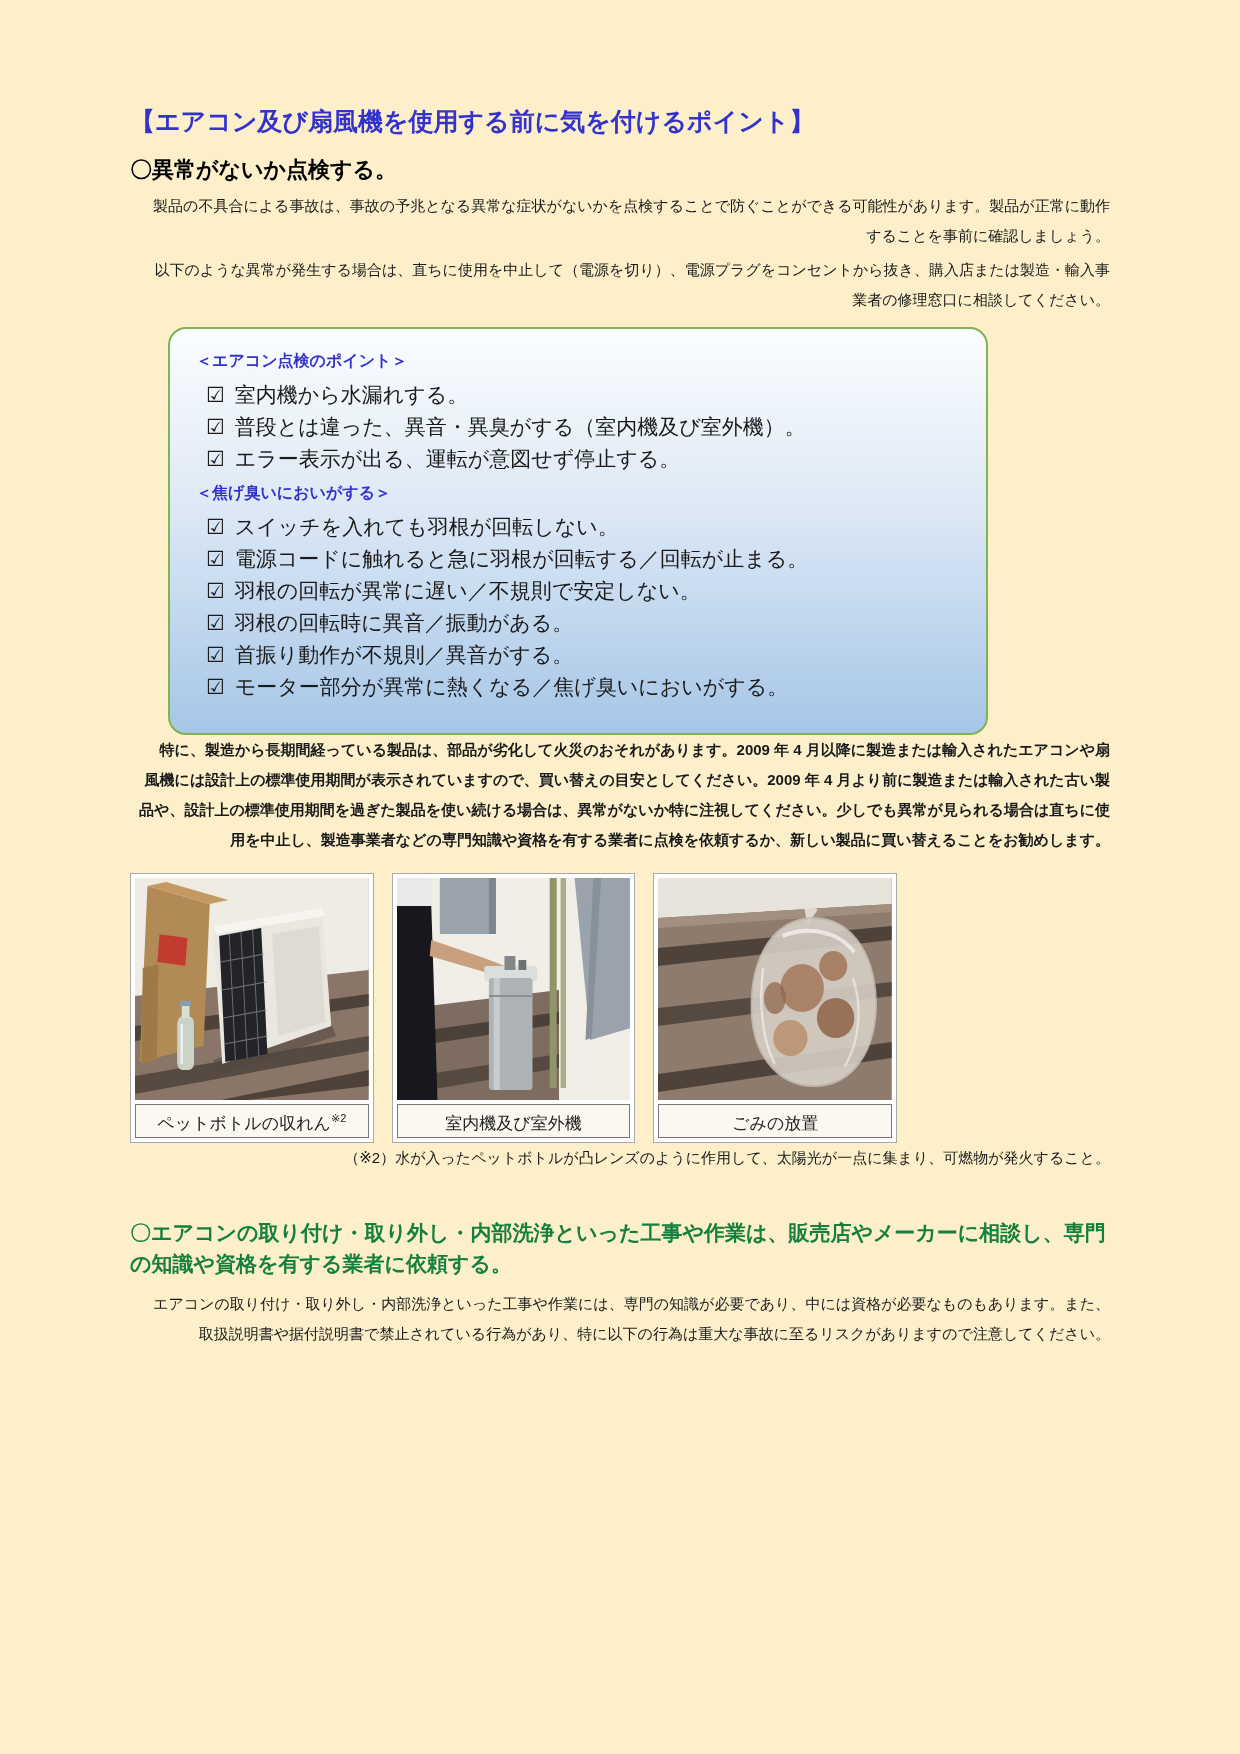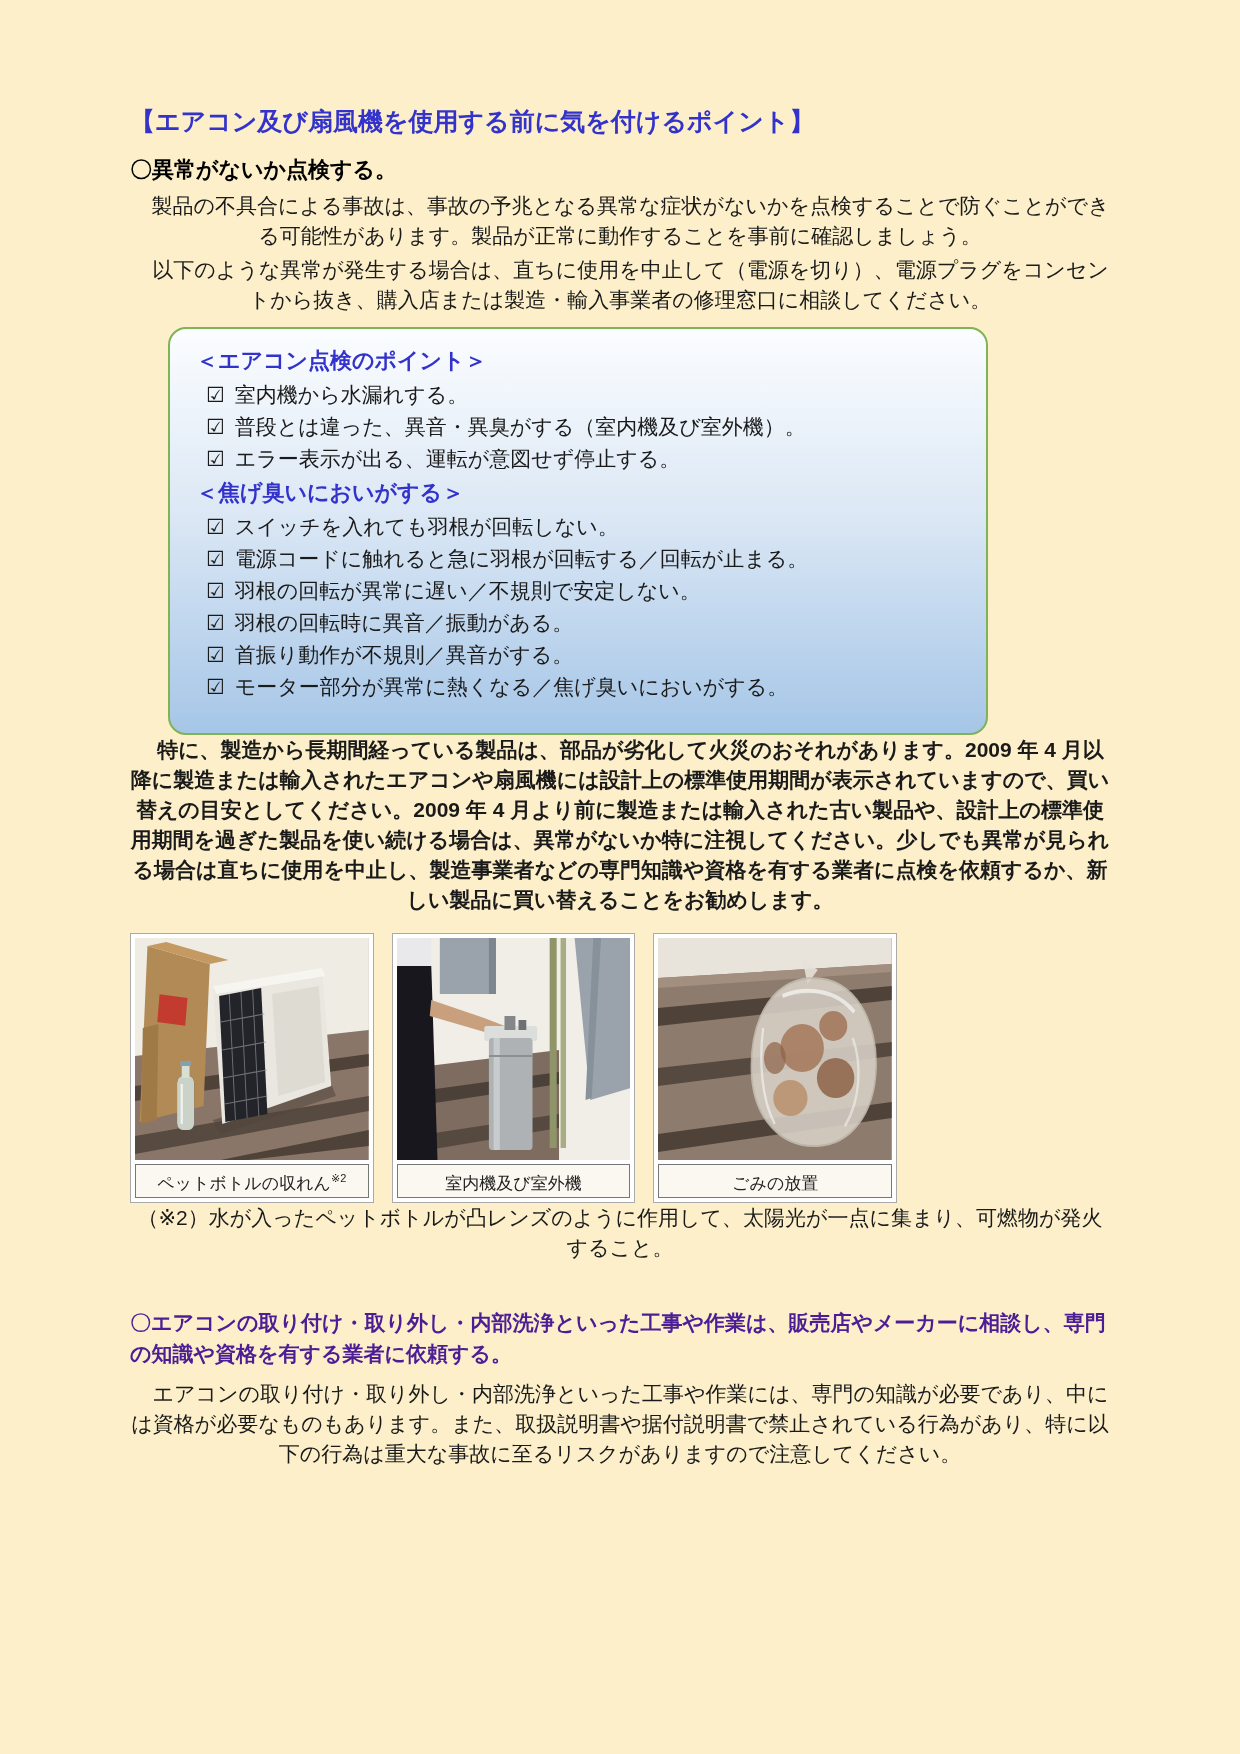--- a/index.html
+++ b/index.html
@@ -13,33 +13,33 @@
     overflow:hidden;
   }
   .content{padding:104px 130px 0 130px;width:980px;box-sizing:content-box;}
   .doc-title{
     color:#3333CC;font-size:25px;font-weight:bold;line-height:34px;margin:0 0 16px 0;
   }
   .sec-heading{
     color:#000000;font-size:22px;font-weight:bold;line-height:31px;margin:12px 0 6px 0;
   }
   p.body{
-    font-size:21px;line-height:30px;margin:0 0 4px 0;text-align:center;
+    font-size:15px;line-height:30px;margin:0 0 4px 0;text-align:right;
   }
   p.indent{text-indent:1em;}
   
   .check-box{
     box-sizing:border-box;
     width:820px;margin:12px 0 0 38px;
     border:2px solid #7FB356;border-radius:18px;
     background:linear-gradient(180deg,#FBFDFF 0%,#DCE8F5 45%,#A6C6E7 100%);
     padding:14px 26px 30px 26px;
   }
   .chk-heading{
-    color:#3333CC;font-size:22px;font-weight:bold;line-height:32px;margin:2px 0;
+    color:#3333CC;font-size:16px;font-weight:bold;line-height:32px;margin:2px 0;
   }
   .chk-item{
     display:flex;align-items:flex-start;
     font-size:21px;line-height:32px;margin-left:10px;
   }
   .chk-glyph{flex:0 0 auto;margin-right:10px;font-size:21px;}
   
   .after-box{margin-top:26px;font-weight:bold;}
   .gap-top{margin-top:18px;}
   
@@ -54,21 +54,21 @@
     height:222px;overflow:hidden;background:#D8D2C6;
   }
   .photo svg{display:block;width:100%;height:100%;}
   .figure-caption{
     margin-top:4px;border:1px solid #777;background:#FAF8F0;
     text-align:center;font-size:17px;line-height:26px;color:#222;
   }
   .figure-caption sup{font-size:11px;vertical-align:super;}
   .note{margin-top:18px;}
   .sec2-heading{
-    color:#4c1d95;font-size:21px;font-weight:bold;line-height:31px;
+    color:#15803d;font-size:21px;font-weight:bold;line-height:31px;
     margin:44px 0 10px 0;
   }
 </style>
 </head>
 <body>
 
 <div class="page">
   <div class="content">
 
     <h1 class="doc-title">【エアコン及び扇風機を使用する前に気を付けるポイント】</h1>

